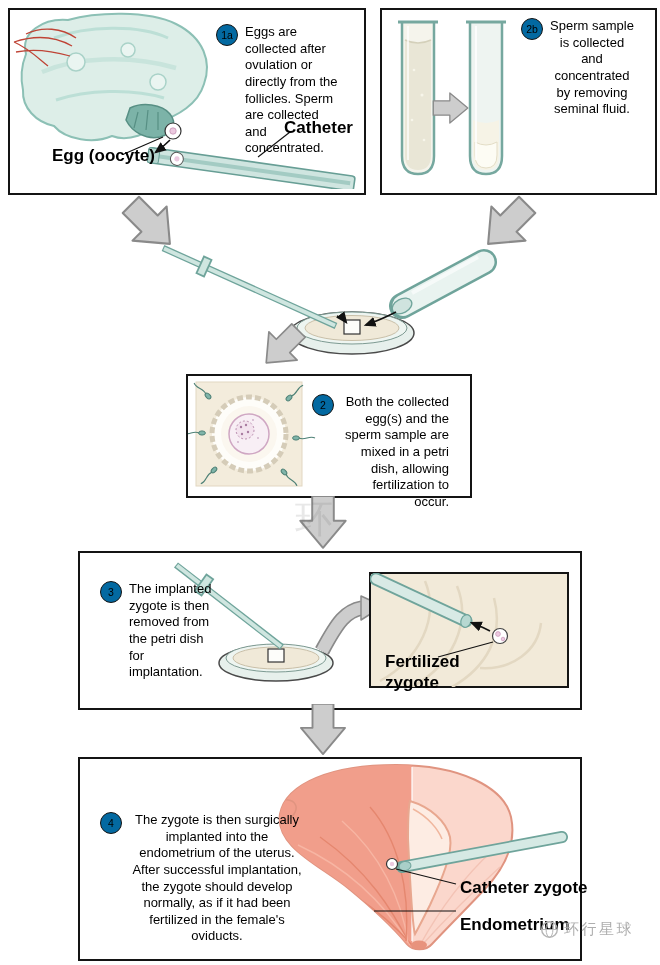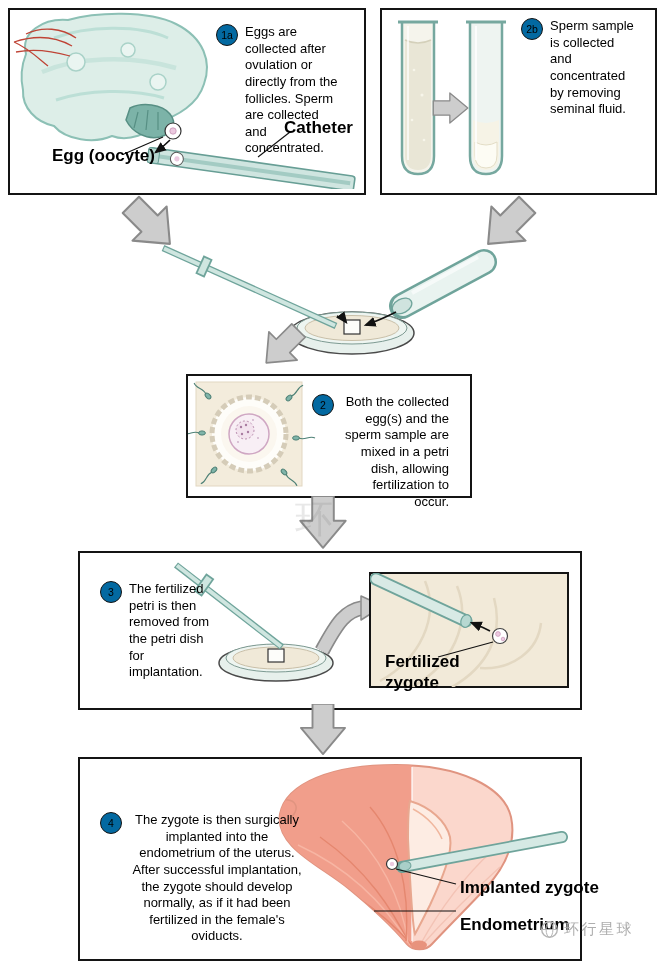--- a/index.html
+++ b/index.html
@@ -87,21 +87,21 @@
       <g>
         <path d="M88,12 L88,146 Q88,164 104,164 Q120,164 120,146 L120,12" fill="#eef4f1" stroke="#76a89f" stroke-width="2.5"></path>
         <path d="M91,110 L91,145 Q91,160 104,160 Q117,160 117,145 L117,110 Q104,116 91,110 Z" fill="#f6f3e6"></path>
         <path d="M93,132 L93,145 Q93,158 104,158 Q115,158 115,145 L115,132 Q104,138 93,132 Z" fill="#fdfcf4" stroke="#e3ddc6" stroke-width="1"></path>
         <line x1="94" y1="16" x2="94" y2="150" stroke="#ffffff" stroke-width="2" opacity="0.8"></line>
         <line x1="84" y1="12" x2="124" y2="12" stroke="#76a89f" stroke-width="3"></line>
       </g>
     </svg>
     <div class="callout" style="left:139px;top:8px;">
       <div class="num">2b</div>
-      <div class="txt" style="width:84px;">Sperm sample is collected and concentrated by removing seminal fluid.</div>
+      <div class="txt" style="width:84px;text-align:center;">Sperm sample is collected and concentrated by removing seminal fluid.</div>
     </div>
   </section>
 
   <svg class="abs" style="left:0;top:190px;" width="660" height="184" viewBox="0 0 660 184">
     <defs>
       <marker id="mAh" markerWidth="9" markerHeight="9" refX="6" refY="3.2" orient="auto">
           <path d="M0,0 L7.5,3.2 L0,6.4 Z" fill="#111"></path>
         </marker>
     </defs>
     <path transform="translate(152,36) rotate(-45) scale(1.15)" d="M -10,-26 L 10,-26 L 10,-3 L 21,-3 L 0,22 L -21,-3 L -10,-3 Z" fill="#cdcdcd" stroke="#8a8a8a" stroke-width="1.8" stroke-linejoin="round"></path>
@@ -228,21 +228,21 @@
             <circle cx="423" cy="86" r="1.8" fill="#ecc9e0" stroke="#c594b4" stroke-width="0.7"></circle>
           </g>
           <path d="M410,78 C403,74 397,72 392,70" fill="none" stroke="#111" stroke-width="1.6" marker-end="url(#cAh)"></path>
         </g>
         <line x1="358" y1="104" x2="413" y2="89" stroke="#111" stroke-width="1.1"></line>
       </g>
     </svg>
     <div class="lbl wrap" style="left:305px;top:98px;width:54px;">Fertilized zygote</div>
     <div class="callout" style="left:20px;top:28px;">
       <div class="num">3</div>
-      <div class="txt" style="width:90px;">The fertilized petri is then removed from the petri dish for implantation.</div>
+      <div class="txt" style="width:90px;">The implanted zygote is then removed from the petri dish for implantation.</div>
     </div>
   </section>
 
   <svg class="abs" style="left:292px;top:704px;" width="62" height="54">
     <path transform="translate(31,27) scale(1.05)" d="M -10,-26 L 10,-26 L 10,-3 L 21,-3 L 0,22 L -21,-3 L -10,-3 Z" fill="#cdcdcd" stroke="#8a8a8a" stroke-width="1.8" stroke-linejoin="round"></path>
   </svg>
 
   <section class="panel" style="left:78px;top:757px;width:500px;height:200px;">
     <svg class="abs" style="left:0;top:0;" width="496" height="196" viewBox="0 0 496 196">
       <defs>
@@ -273,21 +273,21 @@
         <line x1="482" y1="78" x2="324" y2="107.5" stroke="#d5e9e4" stroke-width="8.5" stroke-linecap="round"></line>
         <ellipse cx="325" cy="107" rx="6" ry="4.5" transform="rotate(-12 325 107)" fill="#a9cfc8" stroke="#6fa49b" stroke-width="1"></ellipse>
       </g>
       <g>
         <circle cx="312" cy="105" r="5.5" fill="#fff" stroke="#333" stroke-width="1.2"></circle>
         <circle cx="312" cy="105" r="2.2" fill="#ecc9e0"></circle>
       </g>
       <line x1="316" y1="110" x2="376" y2="125" stroke="#111" stroke-width="1.1"></line>
       <line x1="294" y1="152" x2="376" y2="152" stroke="#111" stroke-width="1.1"></line>
     </svg>
-    <div class="lbl" style="left:380px;top:119px;">Implanted zygote</div>
+    <div class="lbl" style="left:380px;top:119px;">Catheter zygote</div>
     <div class="lbl" style="left:380px;top:156px;">Endometrium</div>
     <div class="callout" style="left:20px;top:53px;">
       <div class="num">4</div>
       <div class="txt" style="width:176px;text-align:center;">The zygote is then surgically implanted into the endometrium of the uterus. After successful implantation, the zygote should develop normally, as if it had been fertilized in the female's oviducts.</div>
     </div>
   </section>
 
   <div class="brand" style="left:540px;top:920px;">
     <svg width="19" height="19">
       <circle cx="9.5" cy="9.5" r="7.8" fill="none" stroke="#b5b5b5" stroke-width="1.4"></circle>

